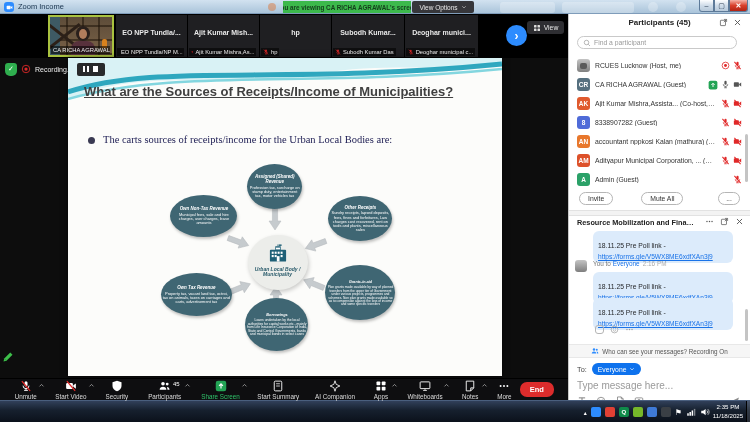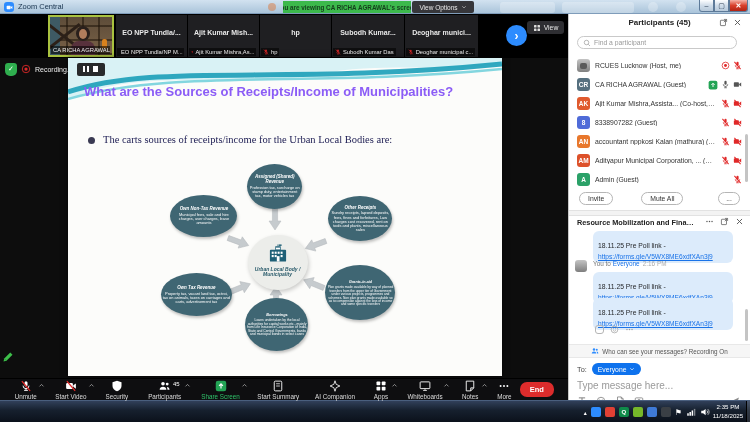--- a/index.html
+++ b/index.html
@@ -61,21 +61,21 @@
   .pbars { display:flex; gap:1.5px; } .pbars i { width:1.8px; height:6px; background:#fff; }
   .stopsq { width:5.5px; height:5.5px; background:#fff; }
 
   
   .pencil { position:absolute; left:2px; top:336px; width:12px; height:14px; z-index:30; }
 
   
   .slide { position:absolute; left:68px; top:44px; width:434px; height:318px; background:#fcfcfa;
     box-shadow:0 0 6px rgba(0,0,0,.6); overflow:hidden; }
   .wave { position:absolute; left:0; top:0; }
-  .slide-title { position:absolute; left:16px; top:26px; width:392px; font-size:13px; line-height:15px; font-weight:bold; color:#8b5cf6; }
+  .slide-title { position:absolute; left:16px; top:26px; width:392px; font-size:13px; line-height:15px; font-weight:bold; color:#404040;text-decoration:underline; }
   .bullet-row { position:absolute; left:20px; top:76px; width:400px; display:flex; align-items:flex-start; gap:8px; }
   .bullet-dot { width:7px; height:7px; border-radius:50%; background:#3a3a52; margin-top:3px; flex:none; }
   .bullet-text { font-family:"Liberation Serif", serif; font-size:10.5px; color:#1c1c52; }
   .arrows { position:absolute; left:0; top:0; z-index:1; }
   .arr { fill:#c6cbce; stroke:#b4b9bc; stroke-width:.5; }
   .node { position:absolute; border-radius:50%; background:#3f6673; color:#fff; z-index:2;
     display:flex; align-items:center; justify-content:center; text-align:center;
     box-shadow:1px 2px 3px rgba(0,0,0,.25); }
   .ninner { width:170%; flex:none; transform:scale(.56); }
   .ntitle { font-size:8px; font-weight:bold; font-style:italic; margin-bottom:2px; }
@@ -302,21 +302,21 @@
 </svg>
 
 <div id="screen">
 
   <div class="titlebar">
     <span class="tb-appicon">
         <svg class="ic" width="7" height="7" style="color:#fff">
           <use href="#i-cam"></use>
         </svg>
       </span>
-    <span class="tb-title">Zoom Central</span>
+    <span class="tb-title">Zoom Income</span>
     <span class="ghost" style="left:268px;top:3px;width:8px;height:8px;border-radius:50%;background:rgba(220,120,60,.5)"></span>
     <span class="ghost" style="left:500px;top:2px;width:55px;height:11px"></span>
     <span class="ghost" style="left:562px;top:2px;width:72px;height:11px"></span>
     <span class="ghost" style="left:648px;top:2px;width:10px;height:10px;border-radius:50%"></span>
     <span class="ghost" style="left:676px;top:2px;width:10px;height:10px;border-radius:50%"></span>
     <div class="banner">You are viewing CA RICHA AGRAWAL's screen</div>
     <div class="viewopts">
       <span>View Options</span>
       <svg class="ic" width="6" height="6" style="color:#ccc">
           <use href="#i-chev"></use>

